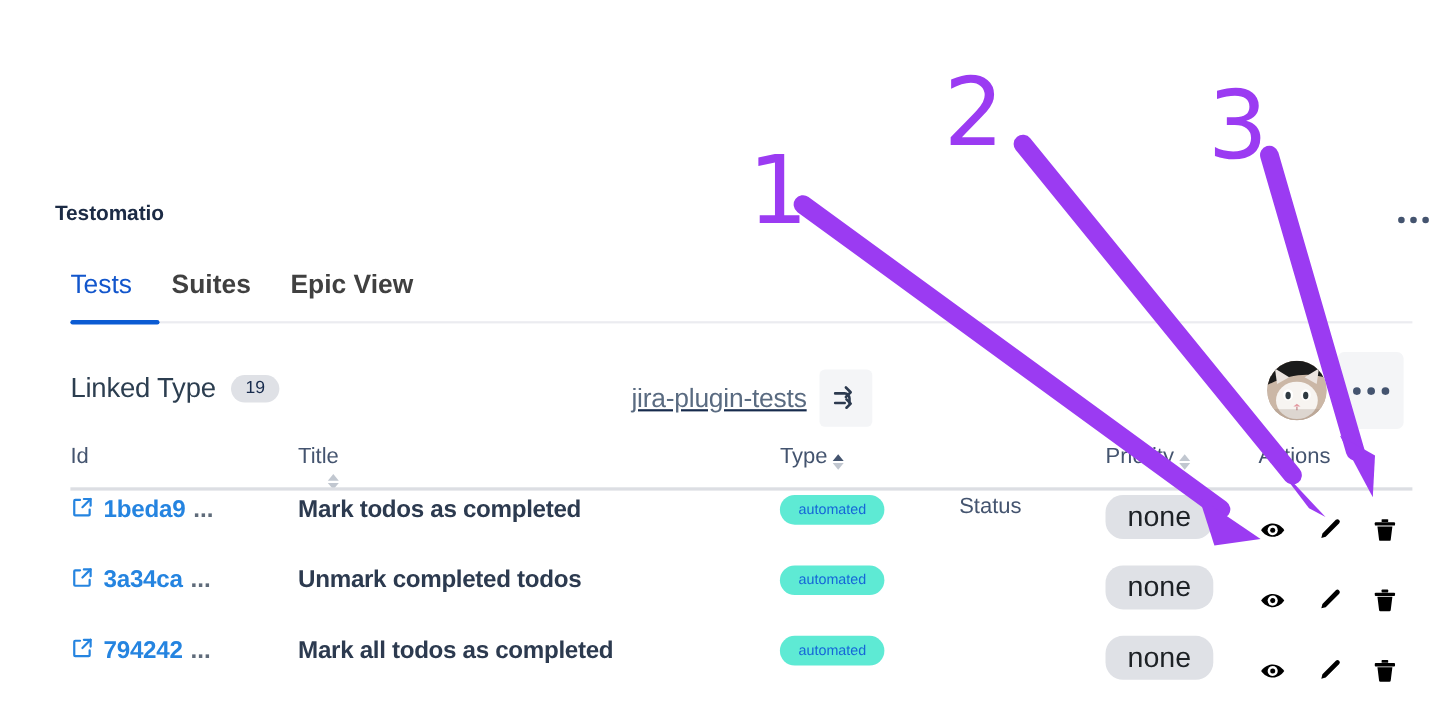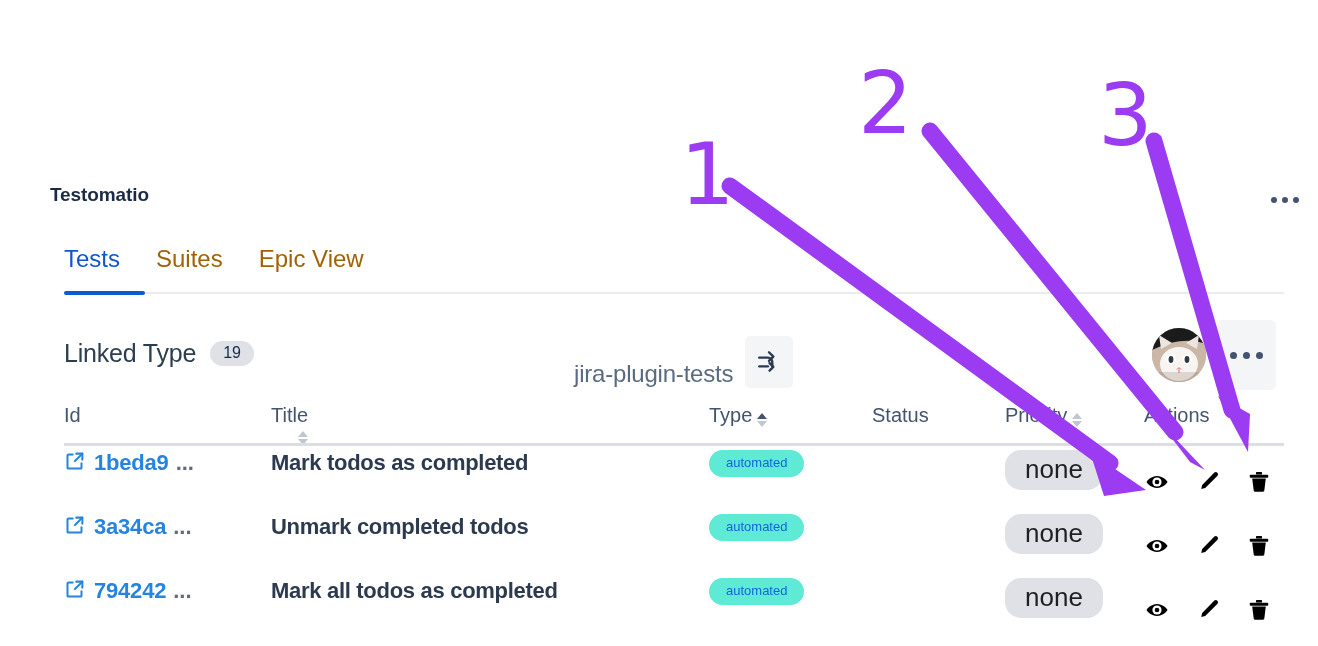--- a/index.html
+++ b/index.html
@@ -56,22 +56,22 @@
   .tabs {
     position: absolute;
     left: 64px;
     top: 246px;
     display: flex;
     align-items: flex-end;
     gap: 36px;
   }
   .tab {
     font-size: 24px;
-    font-weight: 400;
-    color: #a16207;
+    font-weight: 700;
+    color: #404040;
     cursor: pointer;
     padding-bottom: 10px;
     line-height: 1.1;
     white-space: nowrap;
   }
   .tab.active {
     color: #1256cc;
     font-weight: 500;
   }
   .tab-underline {
@@ -115,22 +115,23 @@
     padding: 4px 13px 5px;
     line-height: 1;
     font-weight: 400;
   }
 
   .project-chip {
     position: absolute;
     left: 574px;
     top: 338px;
     display: flex;
-    align-items: flex-end;
+    align-items: center;
     gap: 12px;
+    text-decoration: underline;
   }
   .project-name {
     font-size: 24px;
     color: #5a6b81;
     font-weight: 400;
     letter-spacing: -0.2px;
   }
   .sync-btn {
     width: 48px;
     height: 52px;
@@ -178,21 +179,21 @@
   
   .table {
     position: absolute;
     left: 64px;
     top: 400px;
     width: 1220px;
   }
   .col-id     { position: absolute; left: 0px;   }
   .col-title  { position: absolute; left: 207px; flex-direction: column; }
   .col-type   { position: absolute; left: 645px; }
-  .col-status { position: absolute; left: 808px; }
+  .col-status { position: absolute; left: 808px; margin-top: 45px; }
   .col-prio   { position: absolute; left: 941px; }
   .col-act    { position: absolute; left: 1080px;}
 
   .thead {
     position: relative;
     height: 38px;
   }
   .th {
     font-size: 20px;
     color: #44546f;

